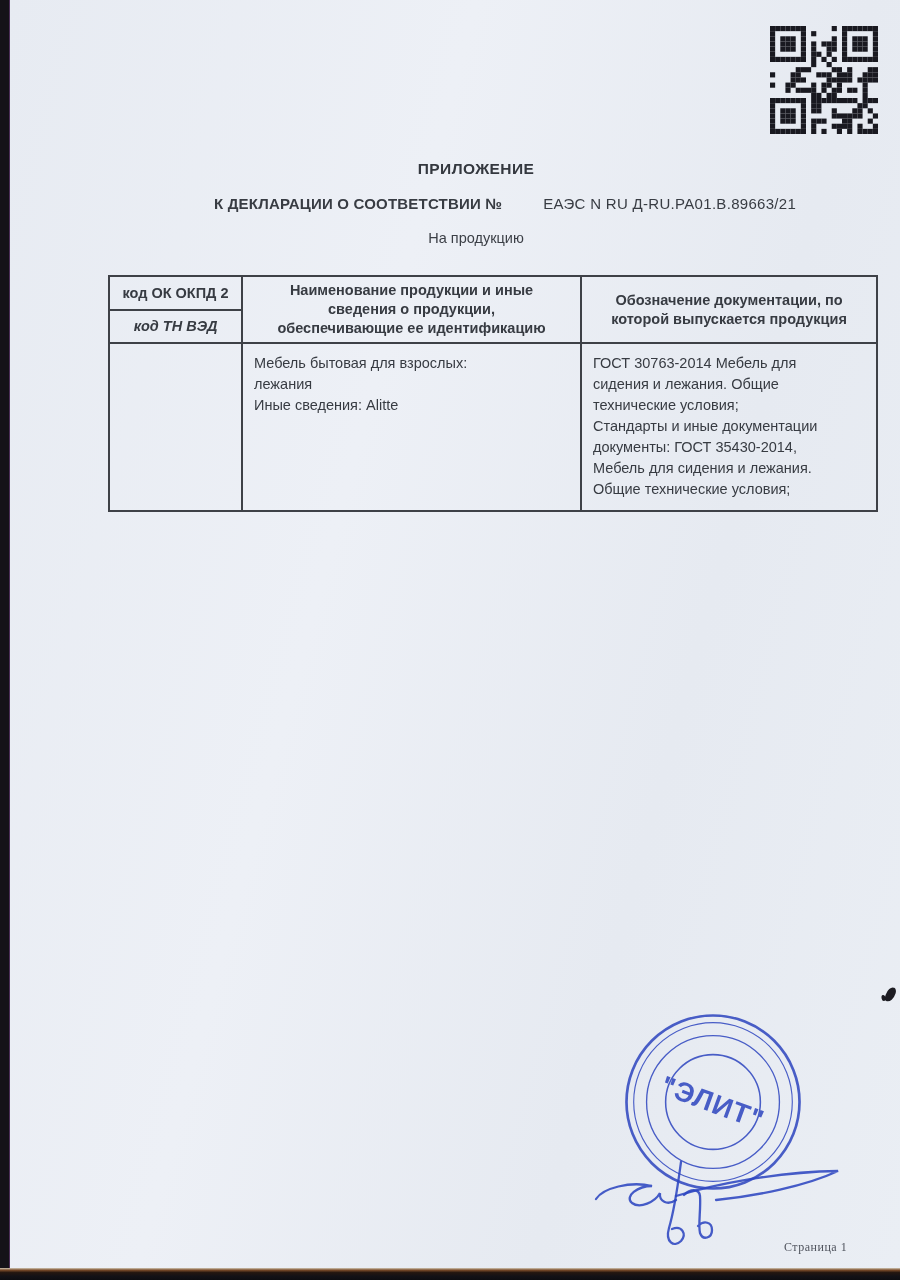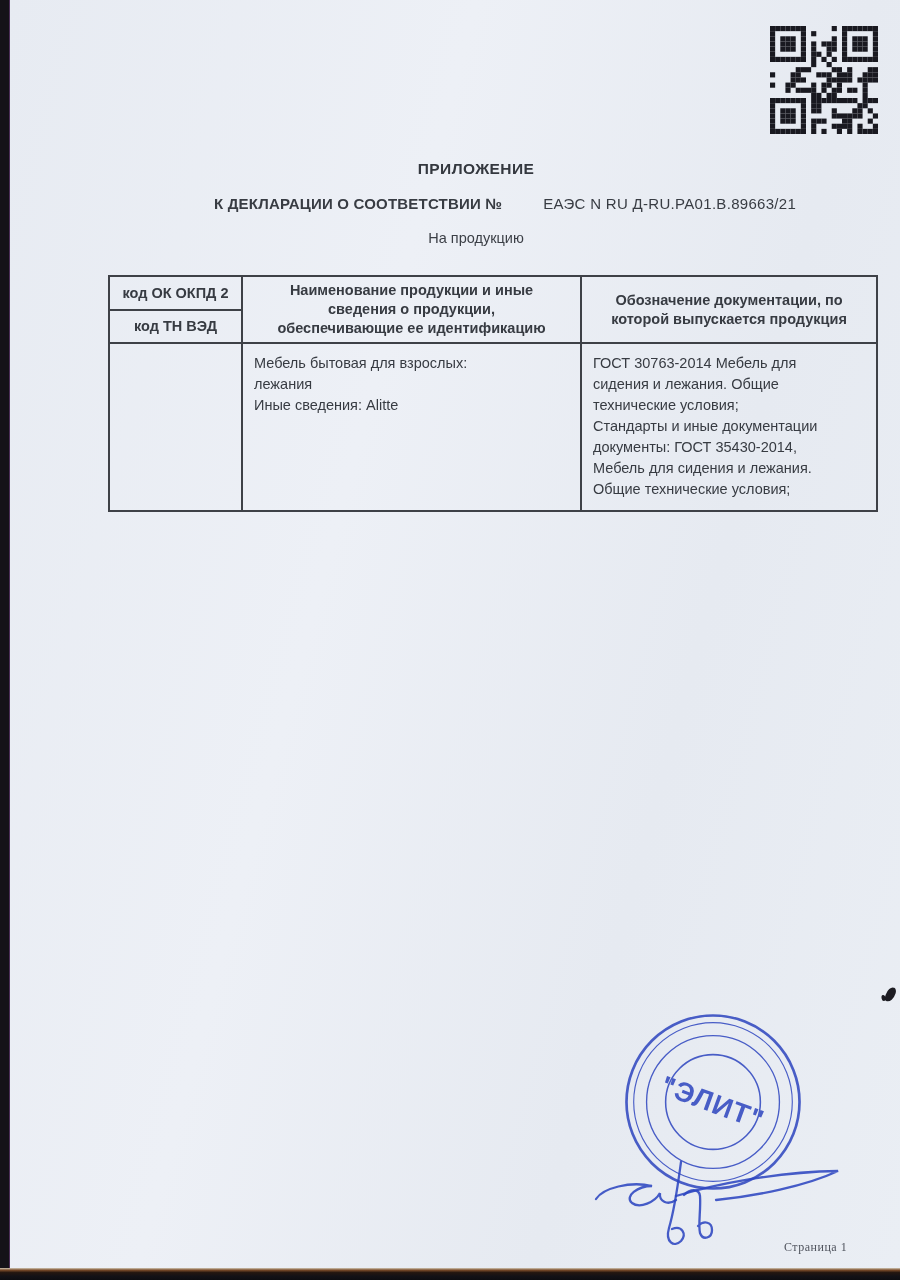--- a/index.html
+++ b/index.html
@@ -46,21 +46,21 @@
     position:absolute;left:108px;top:255px;width:768px;
     border-collapse:collapse;table-layout:fixed;
     color:#373b42;font-size:14.5px;margin-top:20px;
   }
   .doc-table td{
     border:2px solid #3e4147;
     padding:4px 10px;vertical-align:middle;
   }
   .doc-table td.hd{font-weight:bold;text-align:center;line-height:19px;}
   .doc-table tr.h1 td{height:24px;}
-  .doc-table tr.h2 td{height:23px;}
+  .doc-table tr.h2 td{height:23px;font-style:italic;}
   .doc-table td.body-cell{vertical-align:top;padding:9px 11px;height:148px;}
   .doc-table .ln{white-space:nowrap;line-height:21px;}
   .doc-table .ln b{font-weight:normal;}
   
   .stamp{position:absolute;left:610px;top:999px;width:206px;height:206px;opacity:.92;}
   .stamp *{fill:none;}
   .stamp circle{stroke:#3b51c3;}
   .stamp text{fill:#3b51c3;stroke:none;}
   .stamp .micro{font-size:5.6px;font-weight:bold;letter-spacing:.55px;}
   .stamp .ring{font-size:9px;font-weight:bold;}

